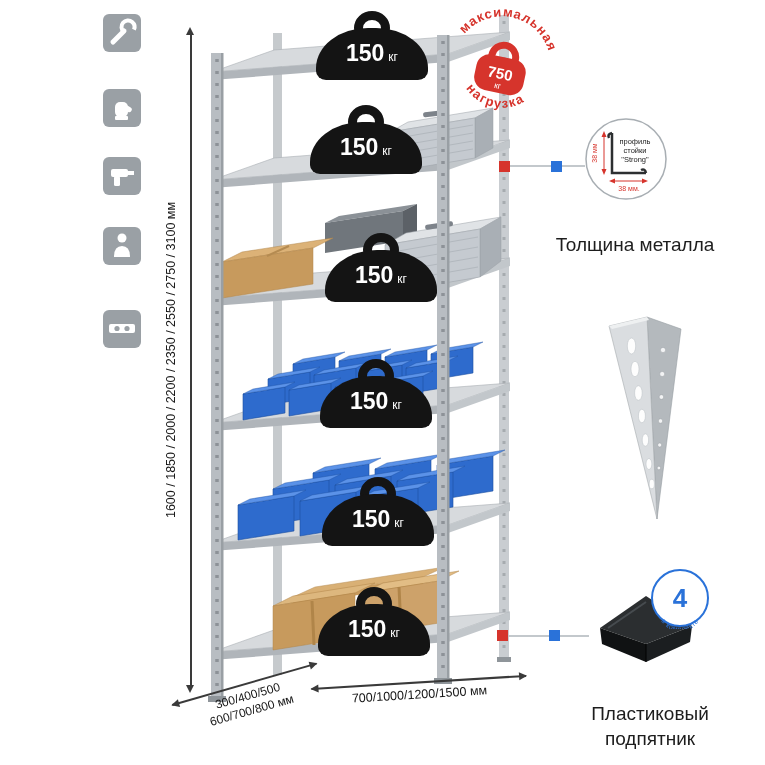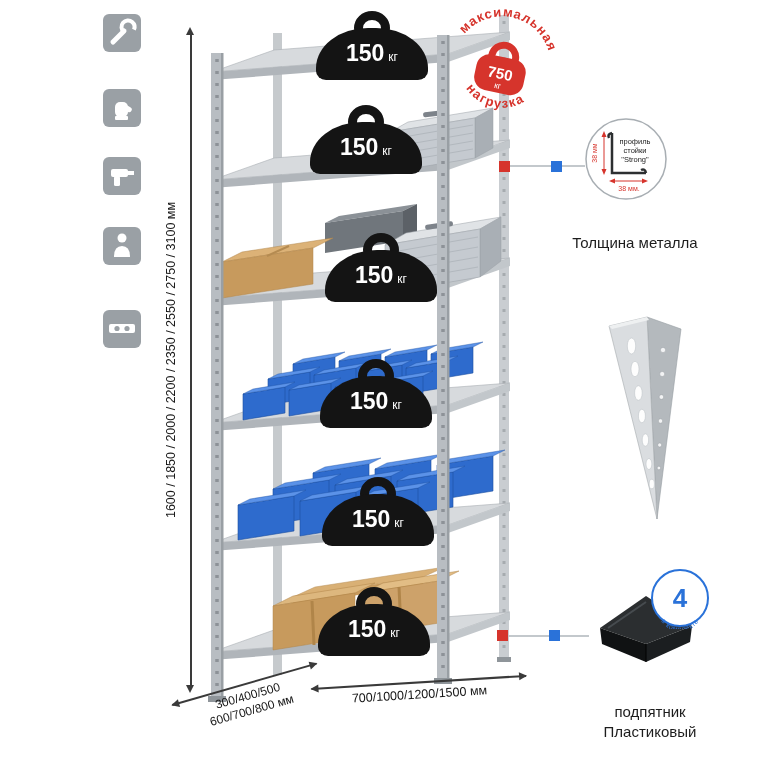--- a/index.html
+++ b/index.html
@@ -26,21 +26,21 @@
          text-align:center;font-size:12.5px;color:#161616;white-space:nowrap;}
   .dline{position:relative;height:1.5px;background:#3a3a3a;margin-bottom:4px;}
   .dline:before{content:"";position:absolute;left:-1px;top:-3.5px;width:0;height:0;
           border-top:4px solid transparent;border-bottom:4px solid transparent;border-right:8px solid #3a3a3a;}
   .dline:after{content:"";position:absolute;right:-1px;top:-3.5px;width:0;height:0;
           border-top:4px solid transparent;border-bottom:4px solid transparent;border-left:8px solid #3a3a3a;}
   .width-dim{position:absolute;left:312px;top:688px;width:215px;transform:rotate(-3.5deg);
              transform-origin:left center;text-align:center;font-size:12.5px;color:#161616;}
   .depth-dim{position:absolute;left:172px;top:704px;width:150px;transform:rotate(-16deg);
              transform-origin:left top;text-align:center;font-size:12px;color:#161616;line-height:1.25;}
-  .caption{position:absolute;text-align:center;font-size:15px;color:#1d1d1d;line-height:1.3;}
+  .caption{position:absolute;text-align:center;font-size:19px;color:#1d1d1d;line-height:1.3;}
   .sq{position:absolute;width:11px;height:11px;}
   .line-h{position:absolute;height:2px;background:#c3c8cc;}
 </style>
 </head>
 <body>
 
 <div class="canvas">
 
   <div class="icon-tile" style="top:14px">
     <svg width="38" height="38" viewBox="0 0 38 38">
@@ -341,22 +341,22 @@
     <defs>
         <path id="bArc" d="M 10 36 A 22 22 0 1 0 52 36"></path>
       </defs>
     <text font-size="7" fill="#2a72d9" letter-spacing="0.5" text-anchor="middle">
       <textPath href="#bArc" startOffset="50%">в комплекте</textPath>
     </text>
     <text x="31" y="40" font-size="26" font-weight="bold" fill="#2a72d9" text-anchor="middle">4</text>
   </svg>
 
   <div class="caption" style="left:565px;top:702px;width:170px">
+    <div>Пластиковый</div>
     <div>подпятник</div>
-    <div>Пластиковый</div>
   </div>
 
   <div class="width-dim">
     <div class="dline"></div>
     <div>700/1000/1200/1500 мм</div>
   </div>
 
   <div class="depth-dim">
     <div class="dline"></div>
     <div>300/400/500</div>

